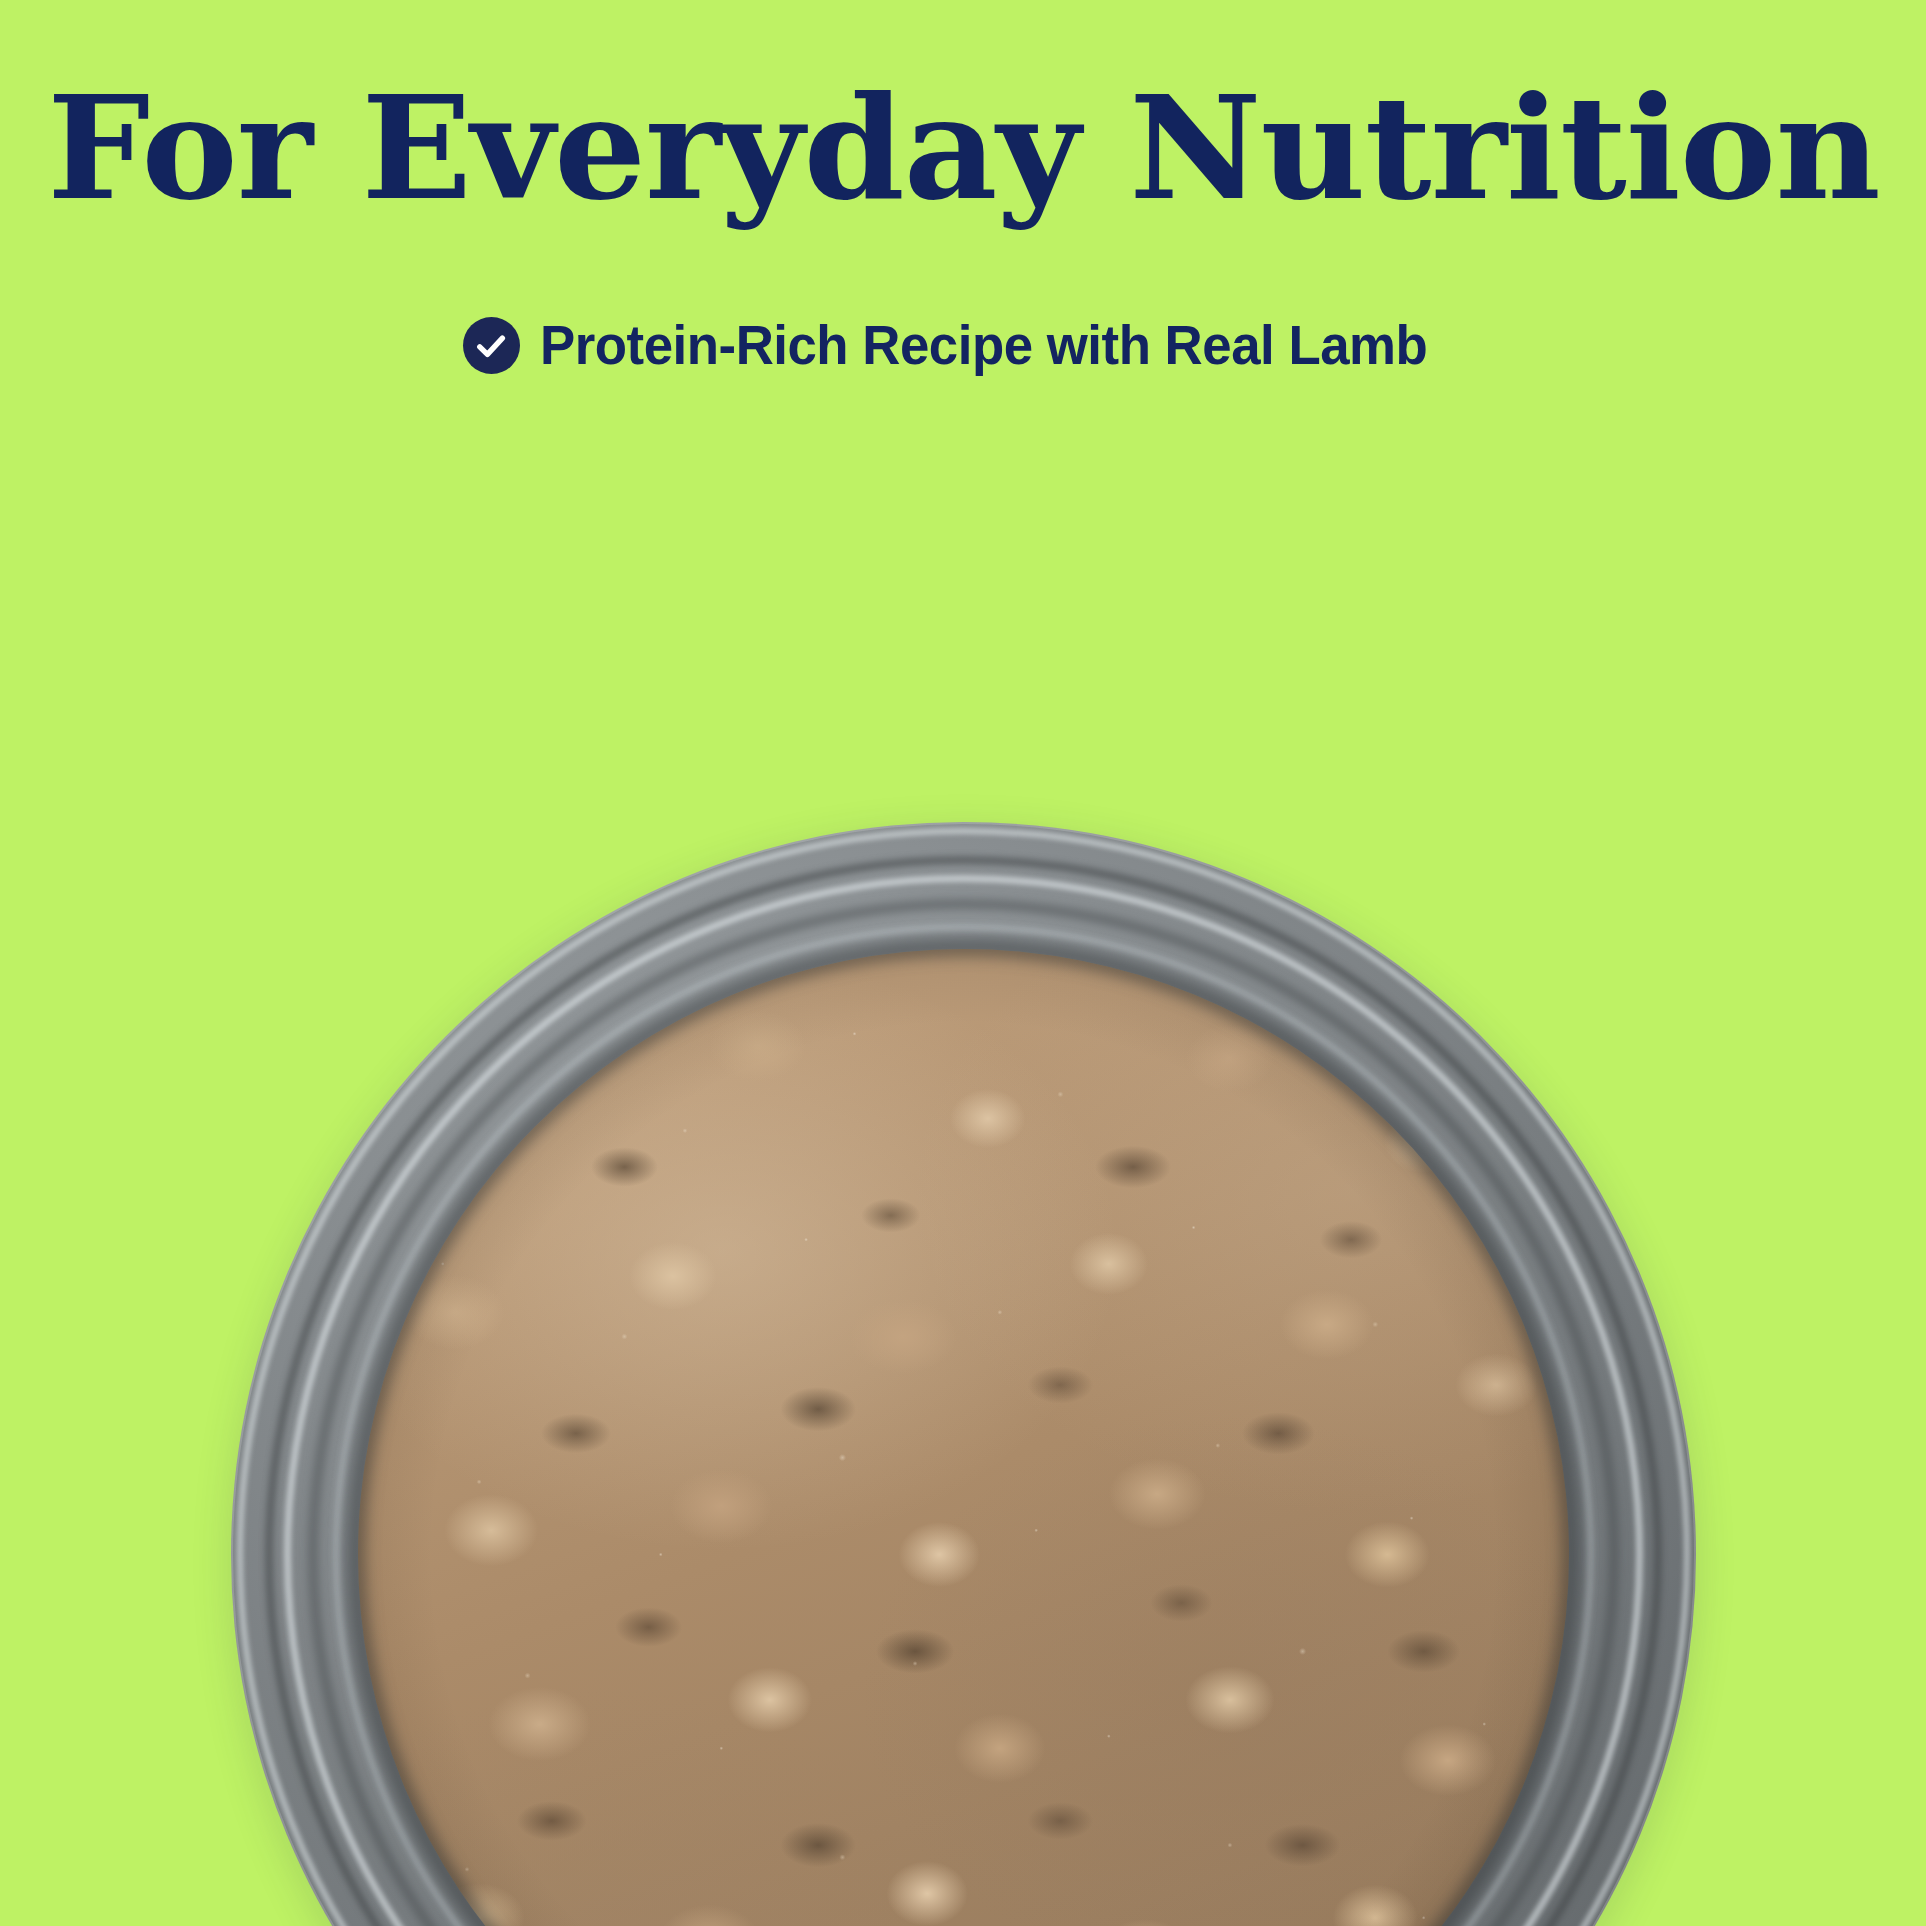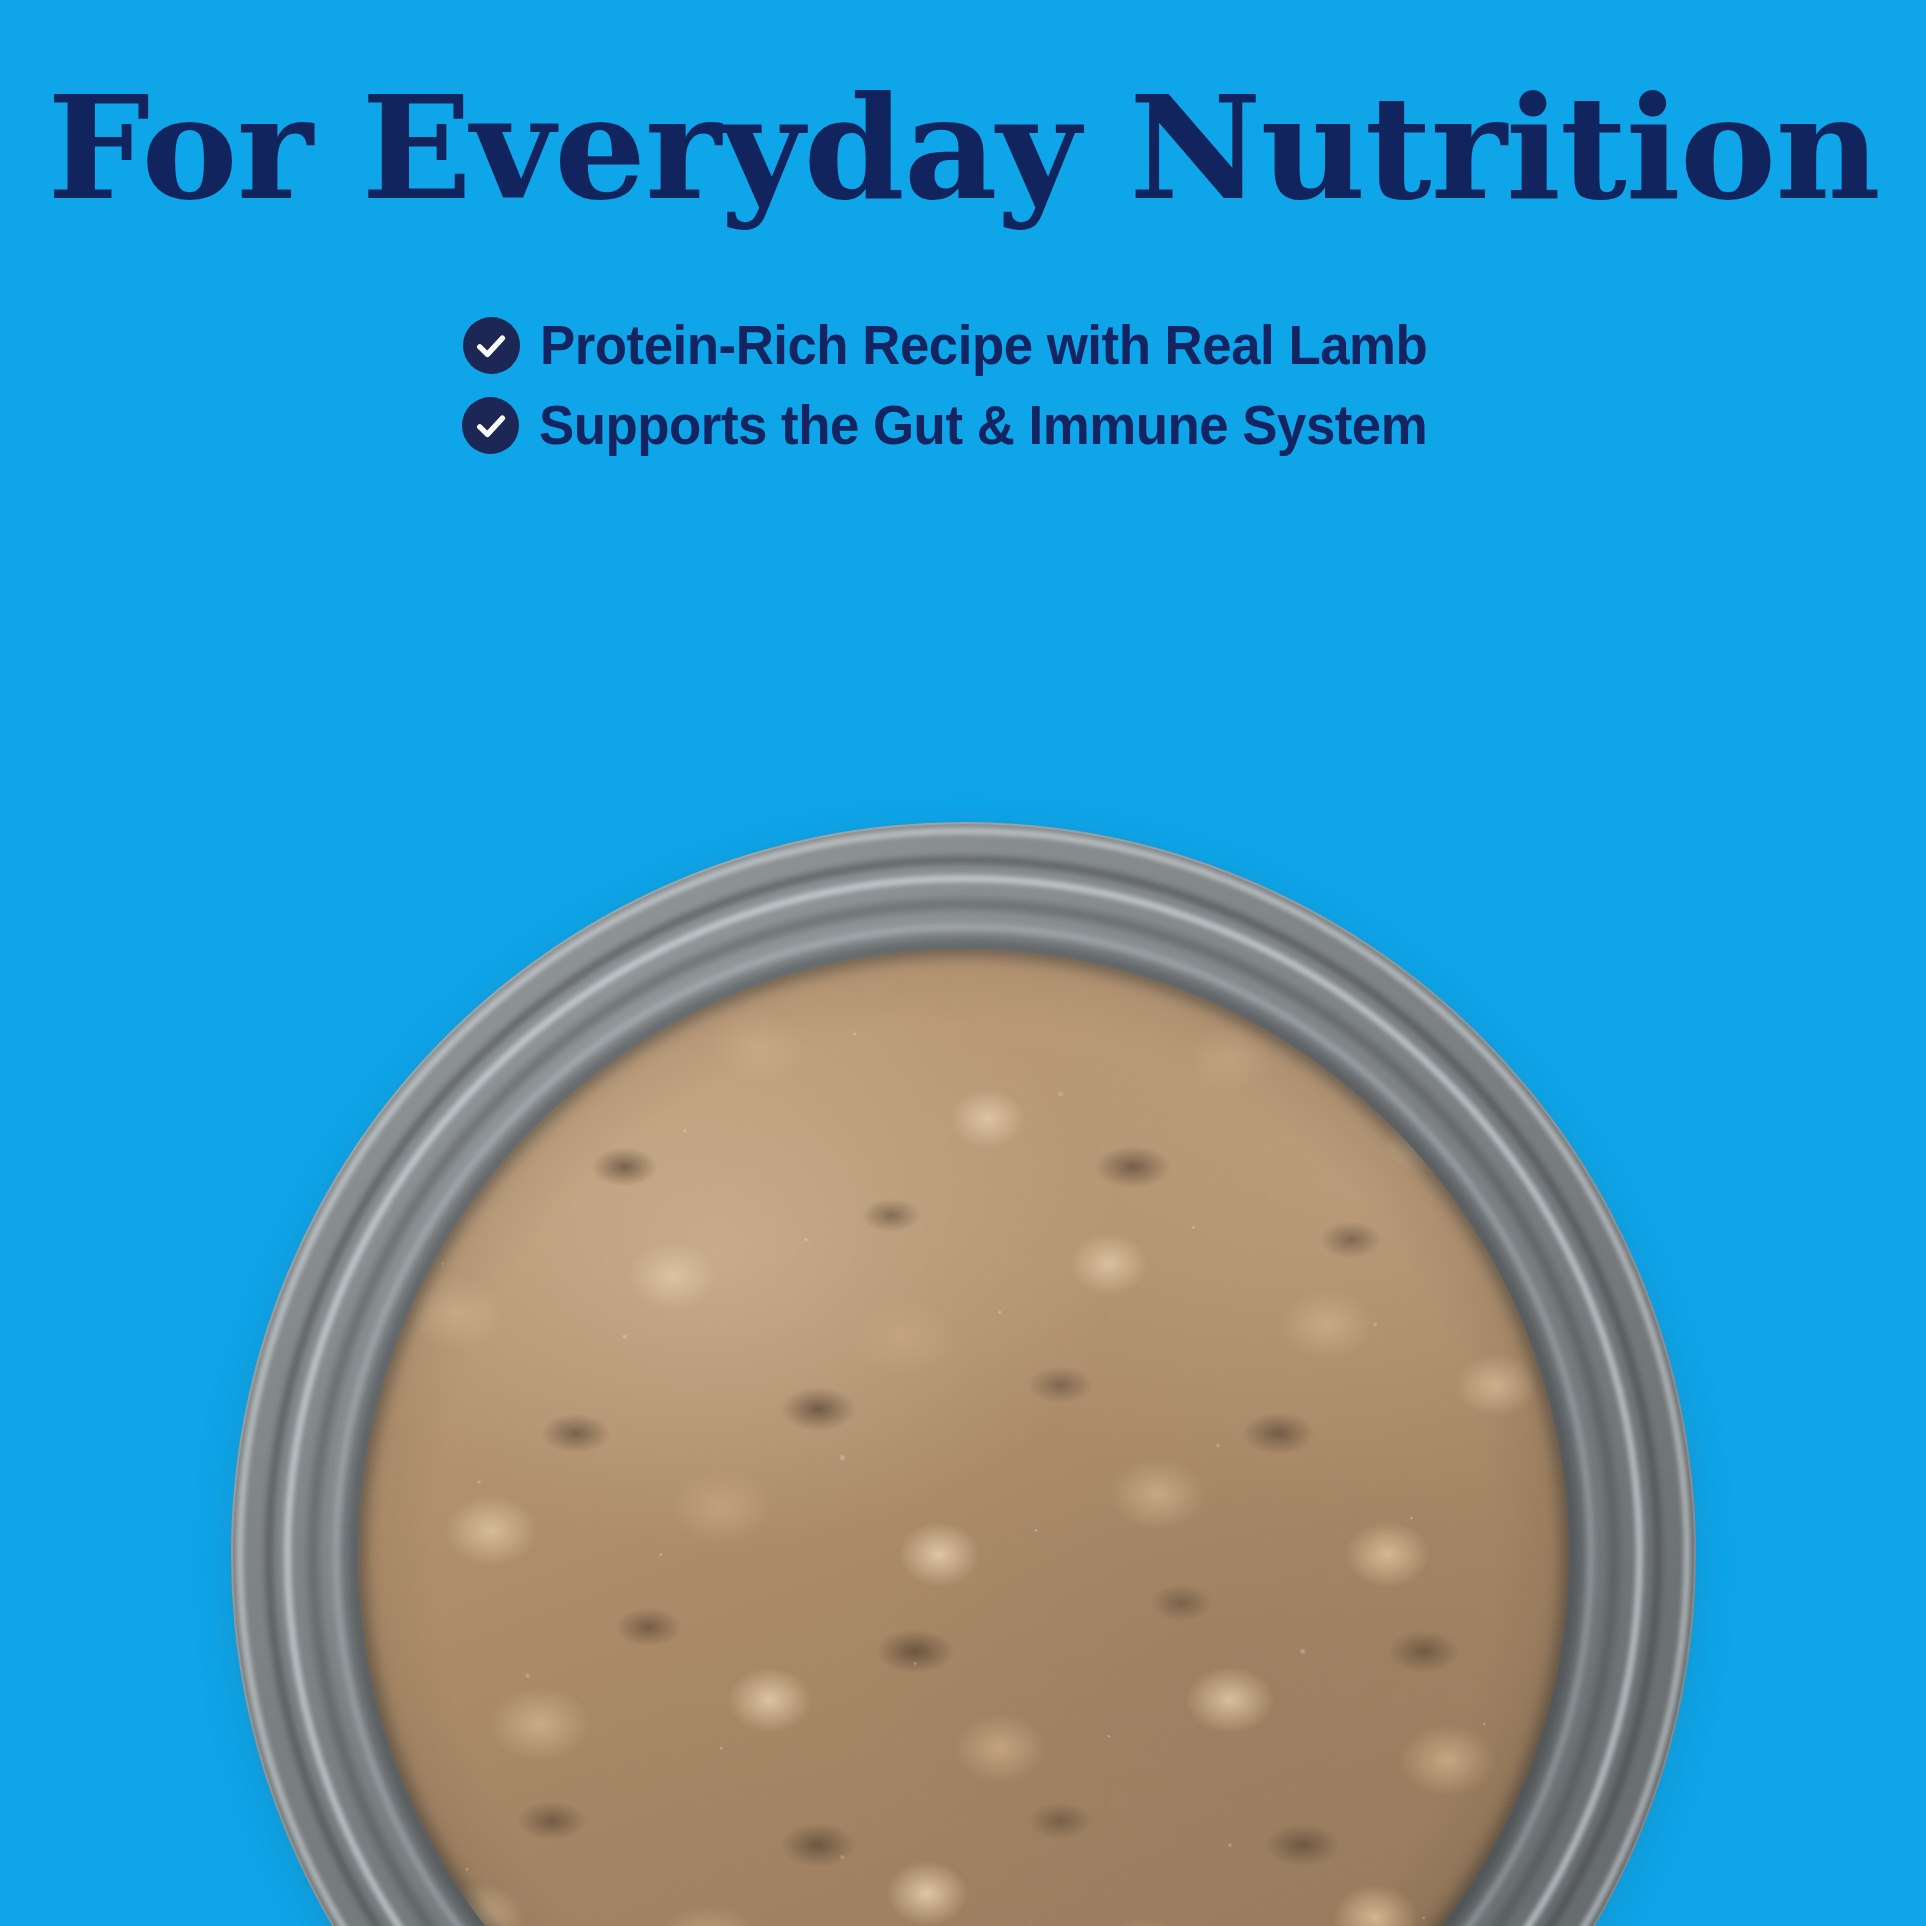--- a/index.html
+++ b/index.html
@@ -11,21 +11,21 @@
     width: 1927px;
     height: 1927px;
     overflow: hidden;
     font-family: "Liberation Sans", sans-serif;
   }
 
   #page {
     position: relative;
     width: 1927px;
     height: 1927px;
-    background: #0ea5e9;
+    background: #bef264;
     overflow: hidden;
   }
 
   
   .headline {
     position: absolute;
     left: 0;
     top: 77px;
     width: 1927px;
     text-align: center;
@@ -281,28 +281,20 @@
 
     <div class="bullet-row">
       <span class="check-icon">
         <svg viewBox="0 0 24 24" aria-hidden="true">
           <path d="M4.5 12.6 L9.6 17.6 L19.6 6.8" fill="none" stroke="#ffffff" stroke-width="3.6" stroke-linecap="round" stroke-linejoin="round"></path>
         </svg>
       </span>
       <span class="bullet-label">Protein-Rich Recipe with Real Lamb</span>
     </div>
 
-    <div class="bullet-row">
-      <span class="check-icon">
-        <svg viewBox="0 0 24 24" aria-hidden="true">
-          <path d="M4.5 12.6 L9.6 17.6 L19.6 6.8" fill="none" stroke="#ffffff" stroke-width="3.6" stroke-linecap="round" stroke-linejoin="round"></path>
-        </svg>
-      </span>
-      <span class="bullet-label">Supports the Gut &amp; Immune System</span>
-    </div>
 
 
 
   </div>
 
   <div class="can">
     <div class="food">
       <div class="food-grain"></div>
       <div class="food-vignette"></div>
     </div>

